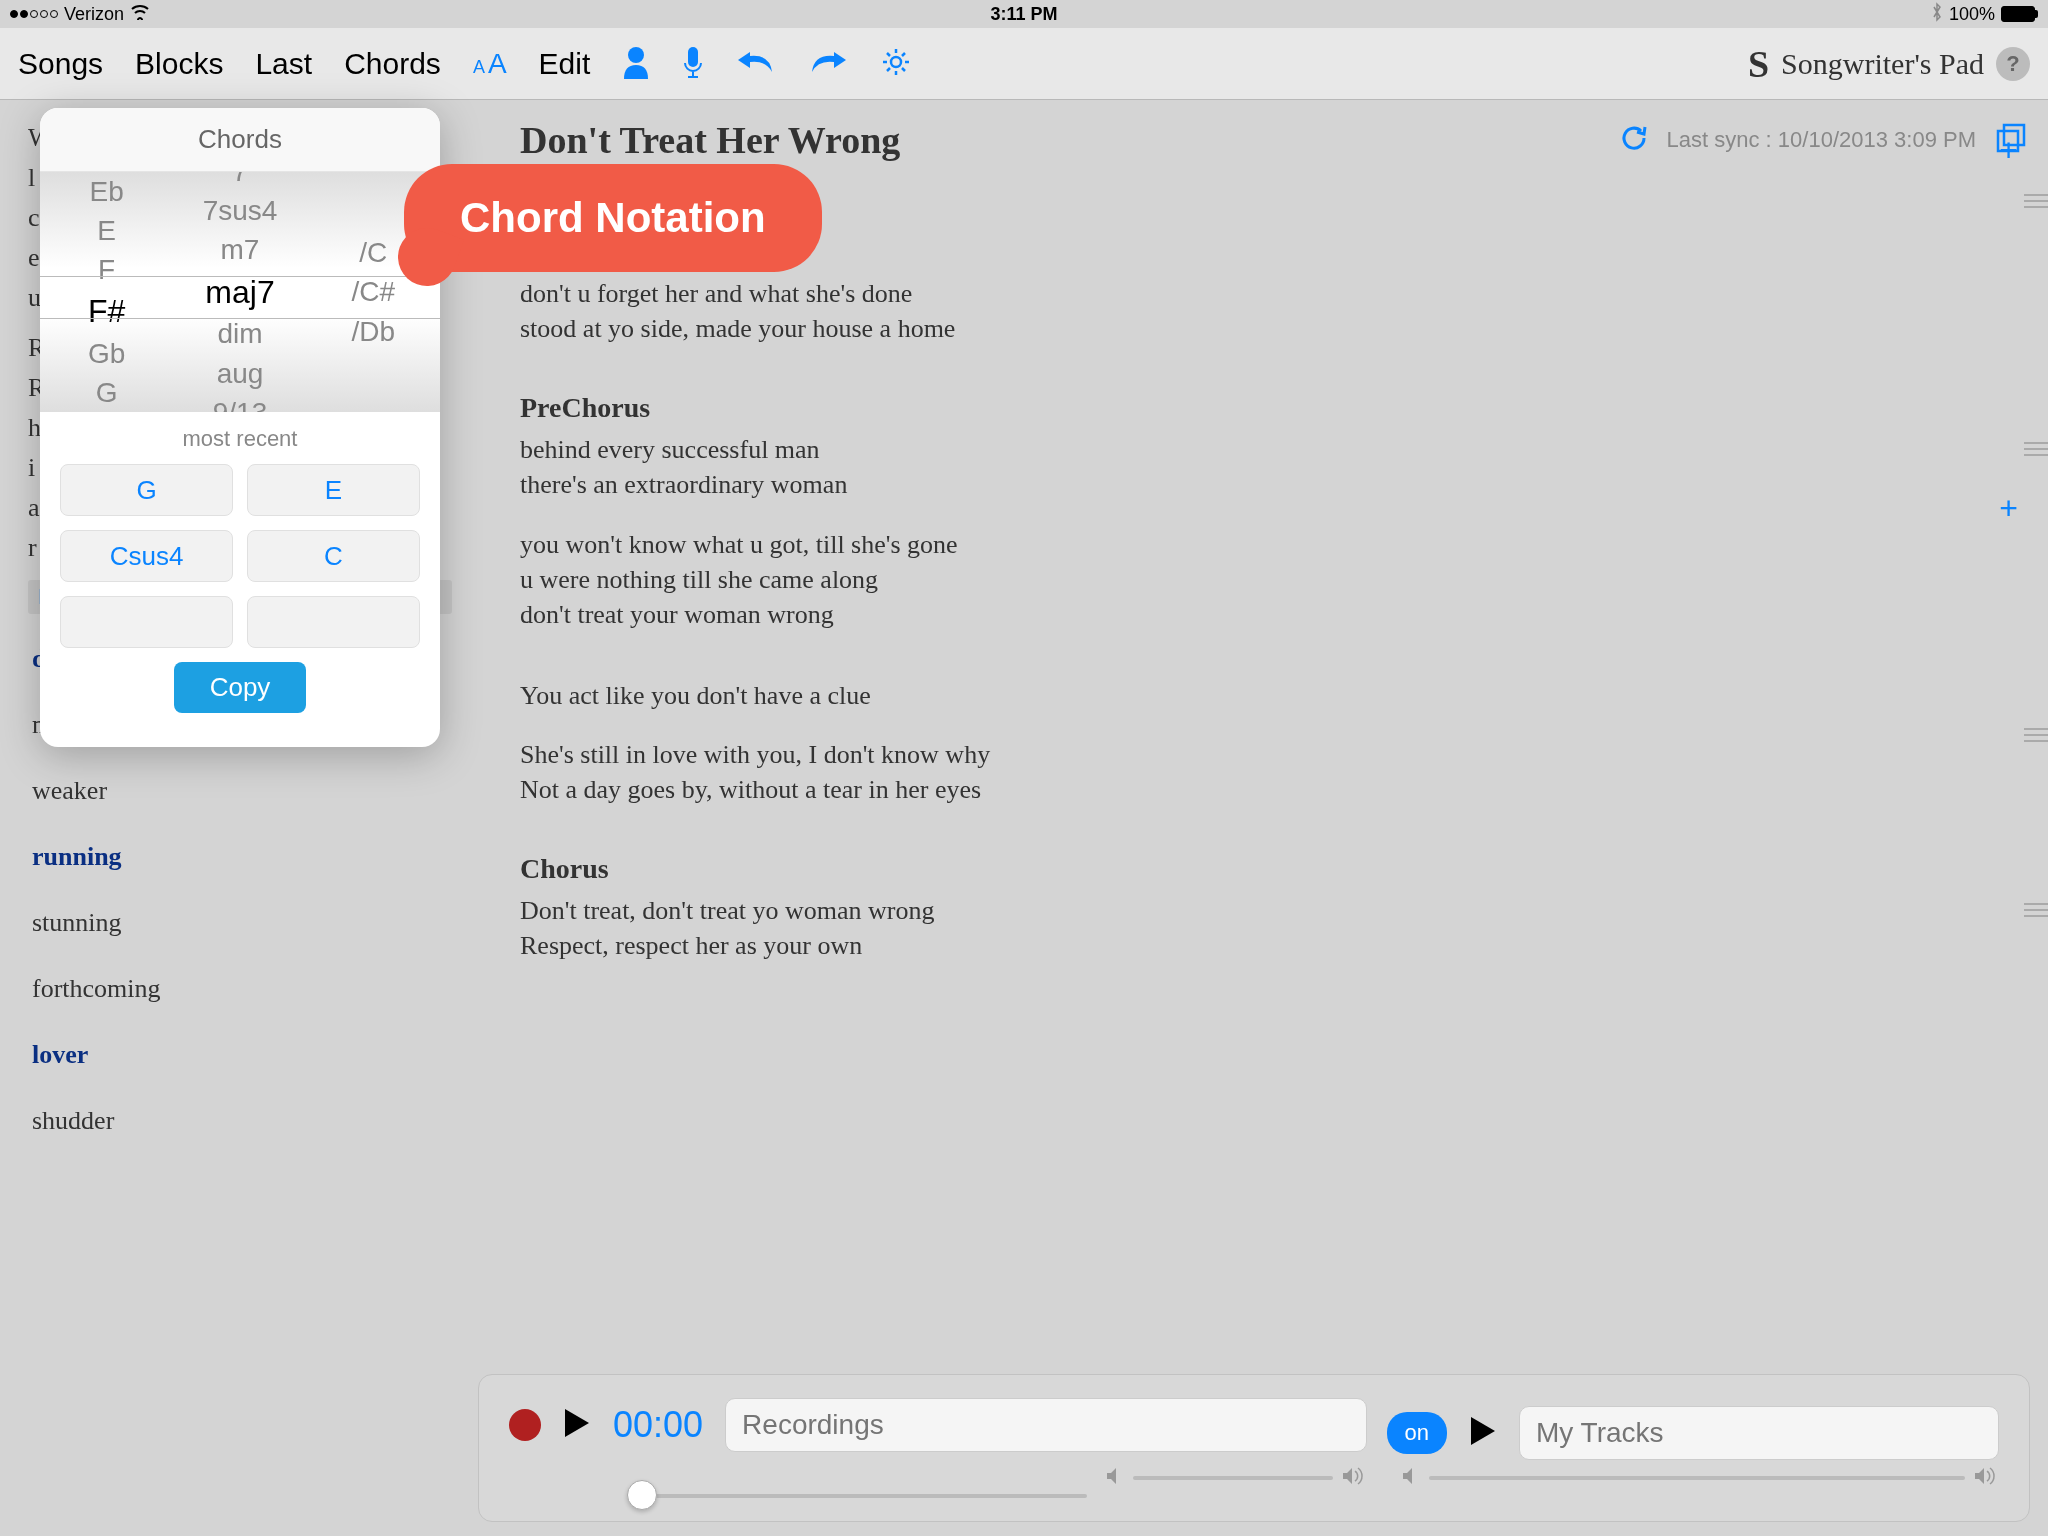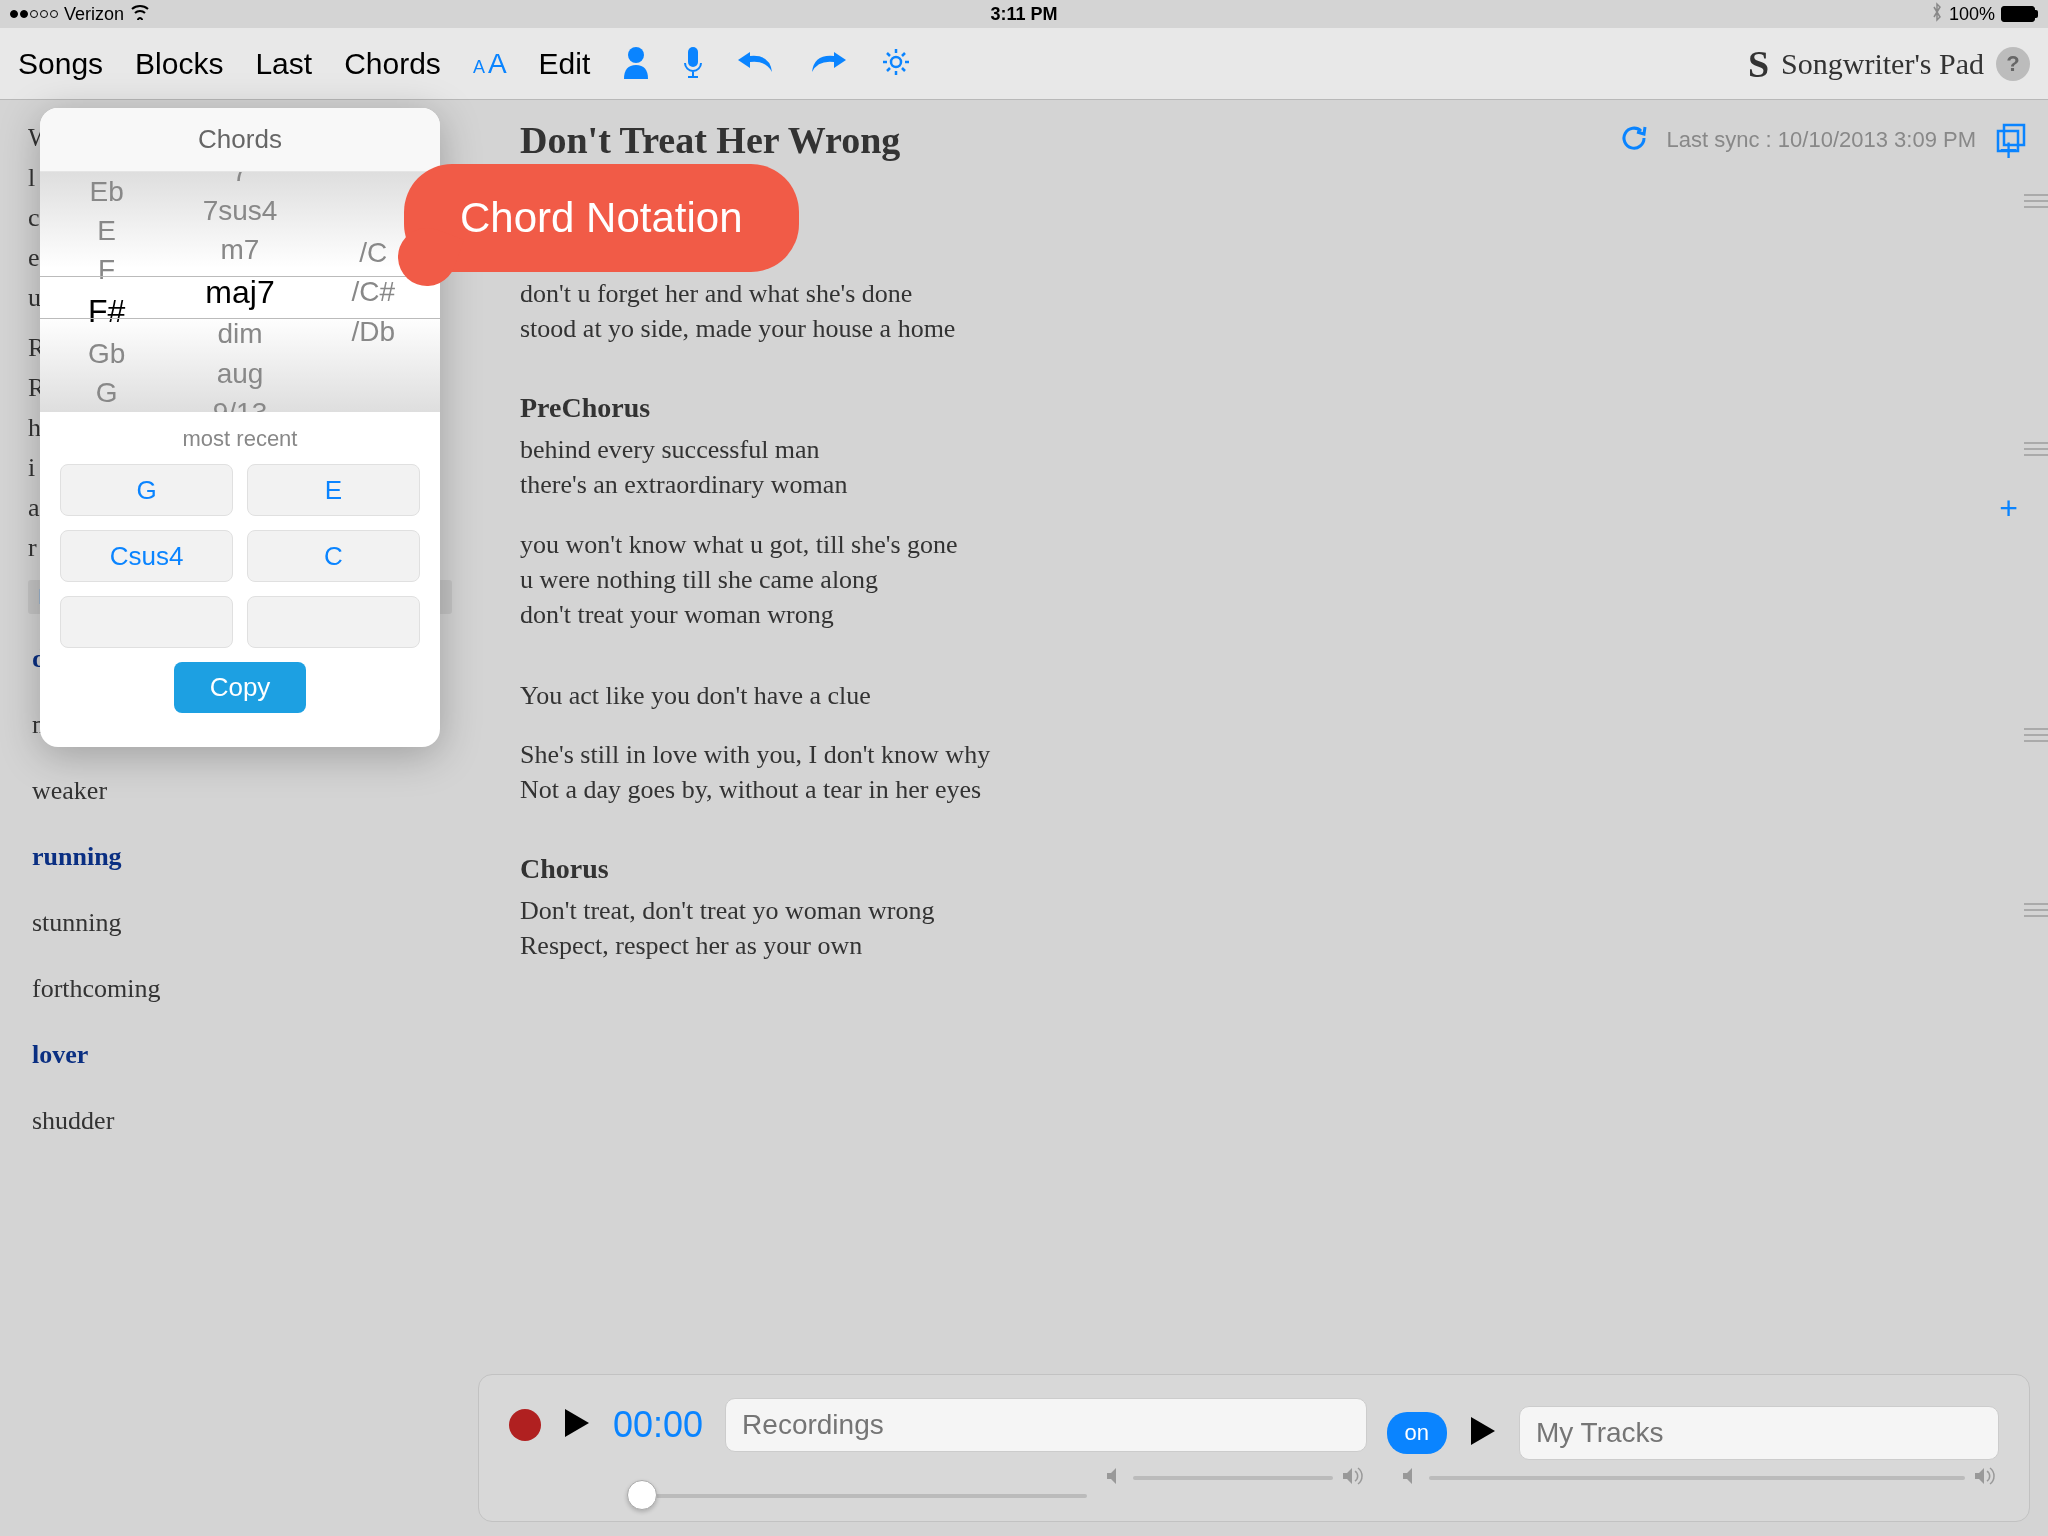--- a/index.html
+++ b/index.html
@@ -67,21 +67,21 @@
 .picker-item.sel { color: #000; font-size: 32px; font-weight: 500; }
 .recent-section { padding: 14px 20px; }
 .recent-label { text-align: center; color: #888; font-size: 22px; margin-bottom: 12px; }
 .recent-grid { display: grid; grid-template-columns: 1fr 1fr; gap: 14px; }
 .recent-btn { background: #f2f2f2; border: 1px solid #e0e0e0; border-radius: 8px; height: 52px; display: flex; align-items: center; justify-content: center; color: #0a84ff; font-size: 26px; font-weight: 500; cursor: pointer; }
 .copy-btn { display: block; margin: 14px auto 20px; background: #1da0e2; color: #fff; font-size: 26px; border-radius: 8px; padding: 10px 36px; cursor: pointer; border: none; }
 .sidebar-item-peek { font-size: 26px; font-family: Georgia, serif; color: #333; padding: 5px 0; }
 .sidebar-plus-right { position: absolute; right: 30px; color: #0a84ff; font-size: 32px; cursor: pointer; }
 
 
-.tooltip-bubble { position: absolute; left: 404px; top: 164px; background: #f15b47; color: #fff; font-size: 42px; font-weight: 400; padding: 30px 56px; border-radius: 48px; z-index: 20; }
+.tooltip-bubble { position: absolute; left: 404px; top: 164px; background: #f15b47; color: #fff; font-size: 42px; font-weight: 700; padding: 30px 56px; border-radius: 48px; z-index: 20; }
 .tooltip-bubble::before { content:''; position:absolute; left: -6px; bottom: -14px; width: 58px; height: 58px; background: #f15b47; border-radius: 50% 0 50% 50%; transform: rotate(20deg); z-index:-1;}
 
 
 .player-bar { position: absolute; left: 478px; right: 18px; bottom: 14px; height: 148px; background: #d8d8d8; border-radius: 14px; border: 1px solid #c2c2c2; display: flex; align-items: center; padding: 12px 30px; gap: 20px; z-index: 5; }
 .rec-dot { width: 32px; height: 32px; border-radius: 50%; background: #b02020; cursor: pointer; }
 .play-tri { cursor: pointer; }
 .timecode { color: #0a84ff; font-size: 36px; font-weight: 400; }
 .player-input { flex: 1; height: 54px; background: #f5f5f5; border: 1px solid #ccc; border-radius: 10px; padding: 0 16px; font-size: 28px; color: #666; }
 .slider { height: 4px; background: #bbb; border-radius: 2px; position: relative; margin-top: 36px; }
 .slider .thumb { position: absolute; top: -14px; width: 30px; height: 30px; background: #fff; border: 1px solid #aaa; border-radius: 50%; box-shadow: 0 2px 4px rgba(0,0,0,0.2); }

